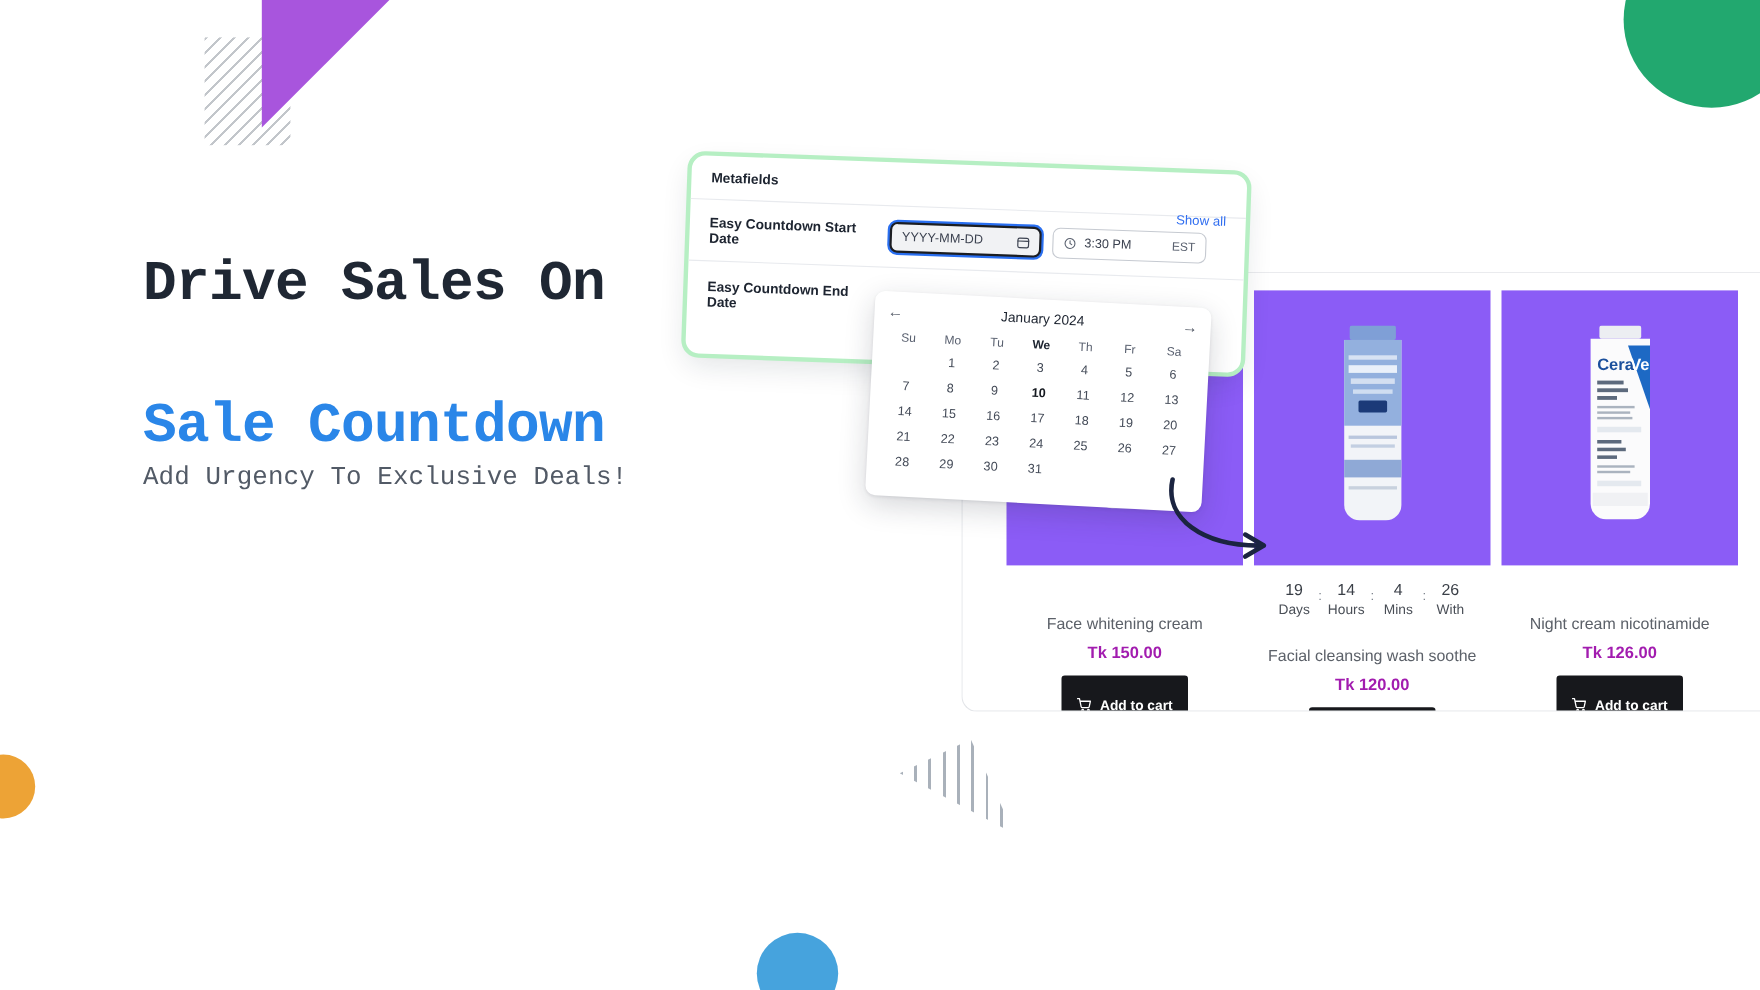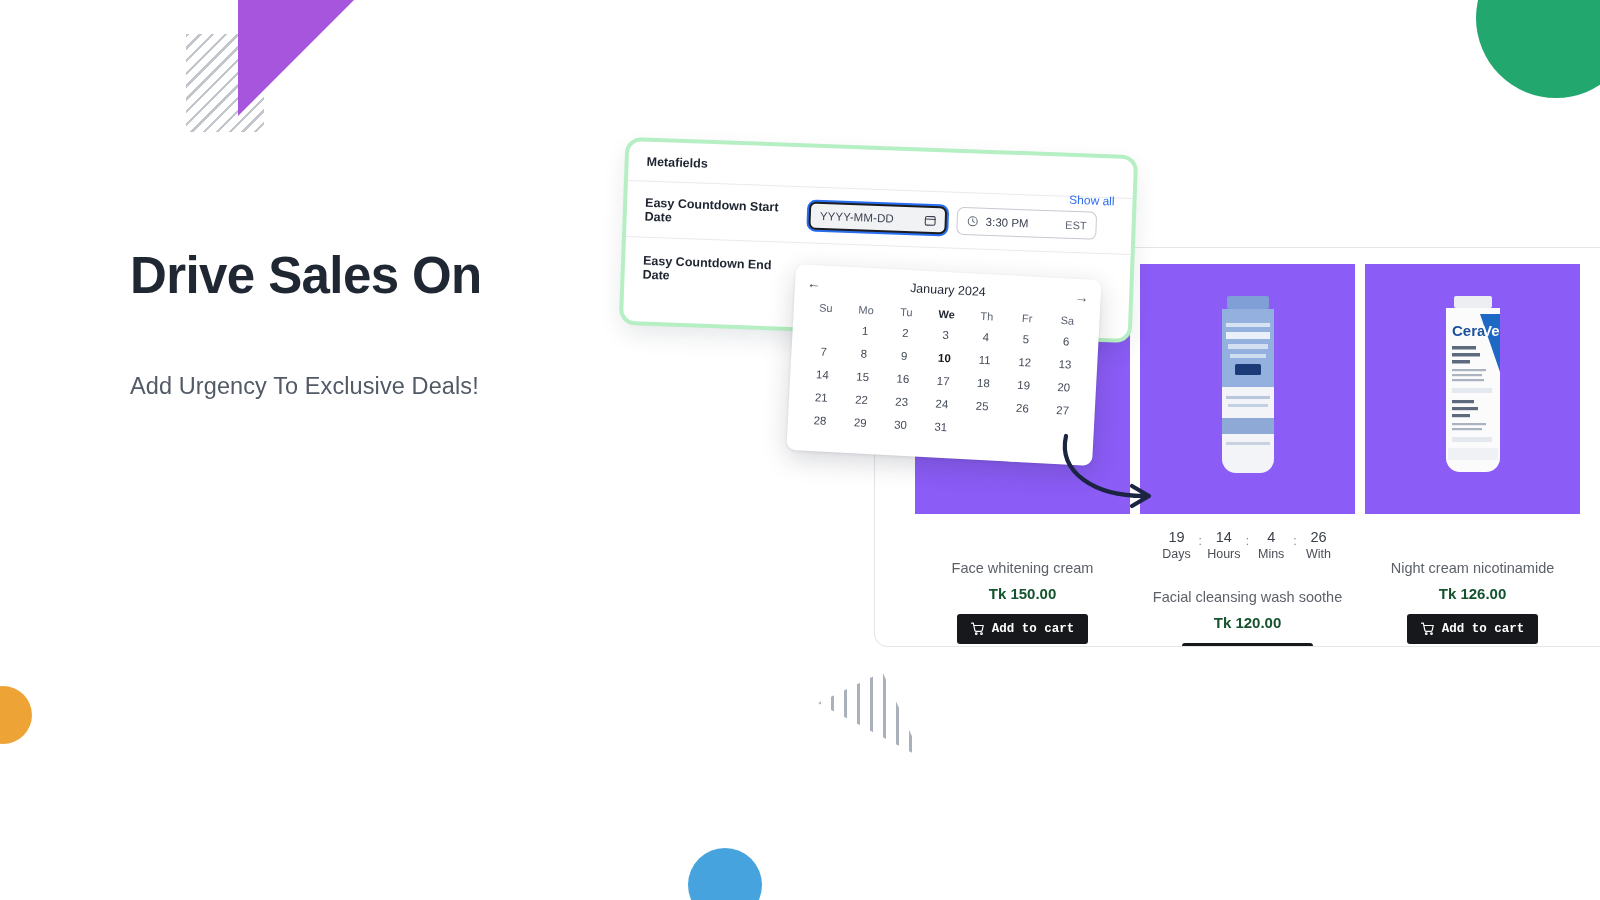--- a/index.html
+++ b/index.html
@@ -43,21 +43,21 @@
   .deco-stripe-tri {
     left: 818px; top: 672px; width: 104px; height: 86px;
     background: repeating-linear-gradient(90deg,
         #9aa3ae 0px, #9aa3ae 2.6px,
         rgba(255,255,255,0) 2.6px, rgba(255,255,255,0) 13px);
     clip-path: polygon(0% 36%, 100% 100%, 62% 0%);
     opacity: .85;
   }
 
   
-  .hero-text { position:absolute; left:130px; top:244px; width:560px; }
+  .hero-text { position:absolute; left:130px; top:228px; width:560px;font-family:Liberation Mono, monospace; }
   .hero-title {
     font-size: 51px; line-height: 1.26; font-weight: 700;
     color:#1f2733; letter-spacing:-0.6px;
   }
   .hero-title .accent { color:#2a86e8; }
   .hero-sub {
     font-size: 23.5px; color:#525a66; font-weight:400;
     letter-spacing:0.1px;
   }
 
@@ -78,26 +78,26 @@
   .tube { filter: blur(.35px); }
   .countdown {
     display:flex; align-items:flex-start; justify-content:center;
     gap:2px; margin-top:14px; color:#4a4f57;
   }
   .cd-unit { width:40px; text-align:center; }
   .cd-num { font-size:14.5px; color:#3a3f47; line-height:1.25; }
   .cd-lab { font-size:12.5px; color:#4a4f57; margin-top:1px; }
   .cd-sep { font-size:12px; color:#7b828c; line-height:1; padding-top:7px; letter-spacing:0; }
   .p-title { margin-top:28px; font-size:14.5px; color:#5c6169; }
-  .p-price { margin-top:9px; font-size:15px; font-weight:700; color:#14532d; }
+  .p-price { margin-top:9px; font-size:15px; font-weight:700; color:#a21caf; }
   .p-btn {
     margin:12px auto 0; display:inline-flex; align-items:flex-start; gap:7px;
     background:#17181c; color:#fff; border:none; border-radius:3px;
-    font-size:12.5px; font-weight:600; padding:8px 14px;
-    font-family:Liberation Mono, monospace; cursor:pointer;
+    font-size:12.5px; font-weight:600; padding:20px 14px;
+    font-family:Liberation Sans, sans-serif; cursor:pointer;
   }
   .p-btn svg { display:block; }
   .spacer-pad { height:18px; }
 
   
   .meta-card {
     position:absolute; left:626px; top:150px; width:505px; height:180px;
     background:#ffffff; border-radius:12px;
     box-shadow: 0 0 0 4px #b6efc3, 0 10px 26px rgba(20,30,50,.12);
     transform: rotate(2.05deg);
@@ -160,20 +160,21 @@
   <div class="deco deco-purple-tri"></div>
   <div class="deco deco-green-circle"></div>
   <div class="deco deco-orange-circle"></div>
   <div class="deco deco-blue-circle"></div>
   <div class="deco deco-stripe-tri"></div>
 
   <div class="hero-text">
     <h1 class="hero-title">
       <span>Drive Sales On</span><br>
       <br>
+      <span class="accent">Sale Countdown</span>
     </h1>
     <div class="hero-sub">Add Urgency To Exclusive Deals!</div>
   </div>
 
   <div class="store-panel">
     <div class="product-row">
 
       <div class="product-card">
         <div class="product-thumb">
           <svg class="tube" width="84" height="150" viewBox="0 0 84 150">

